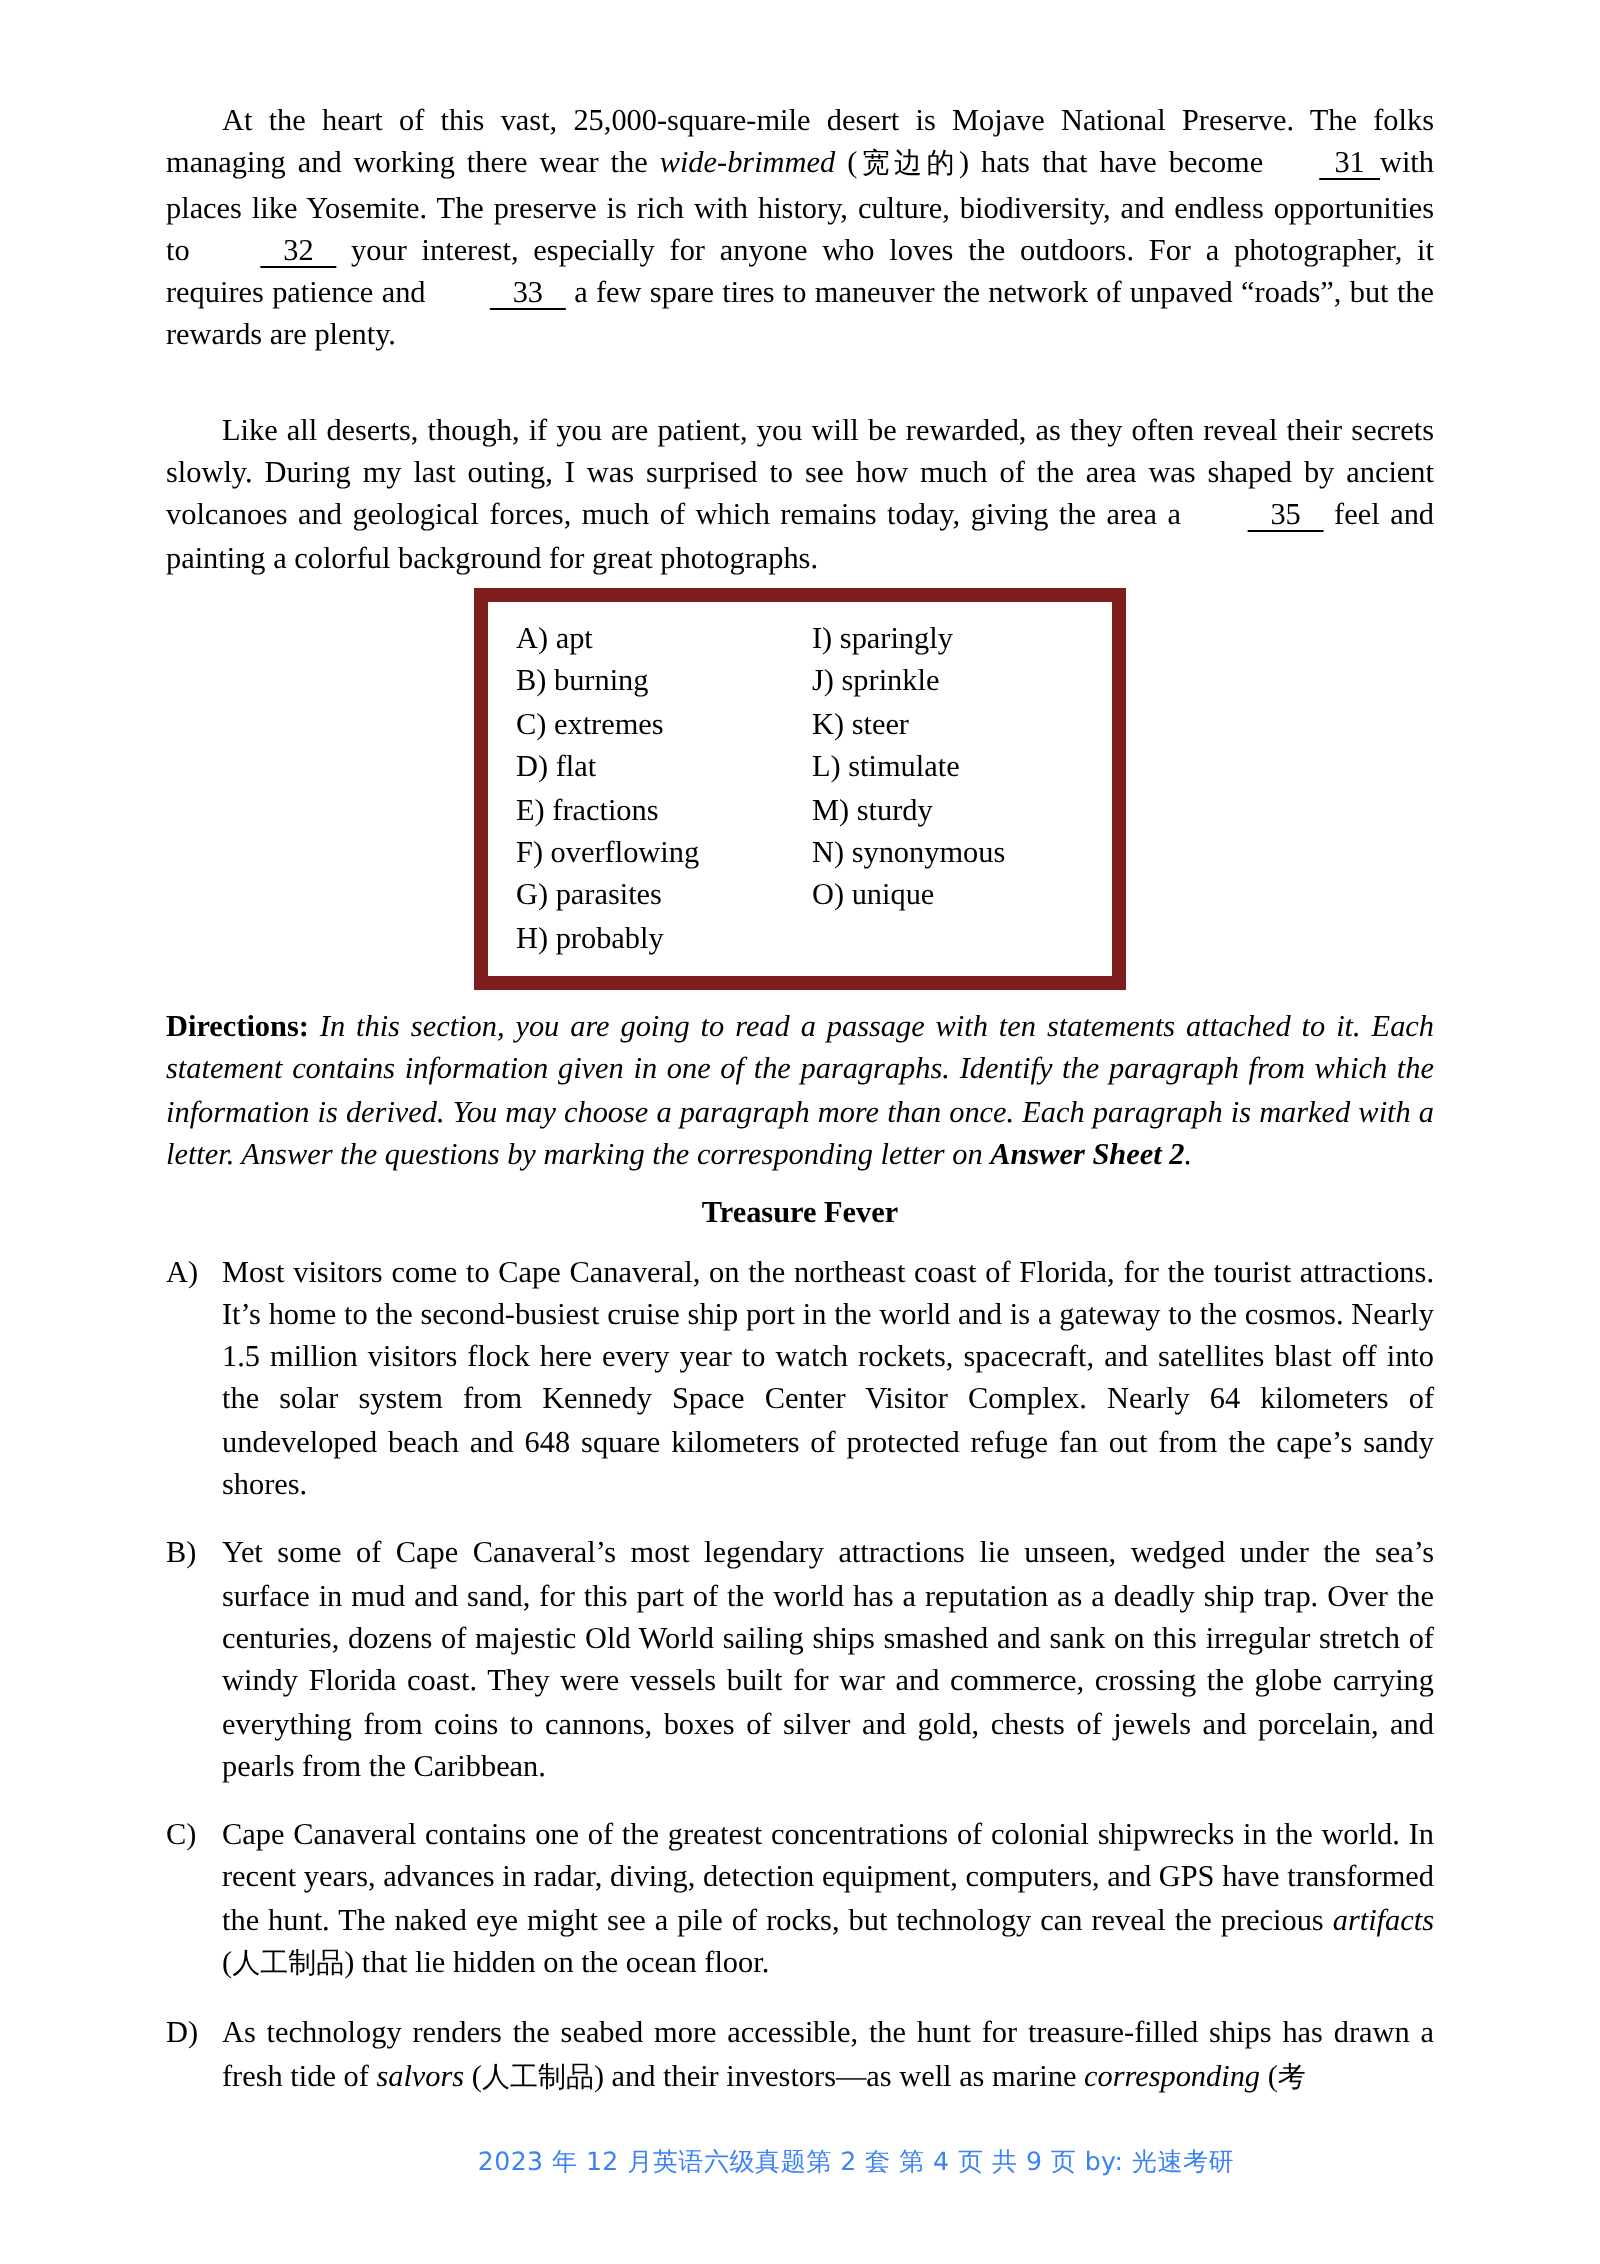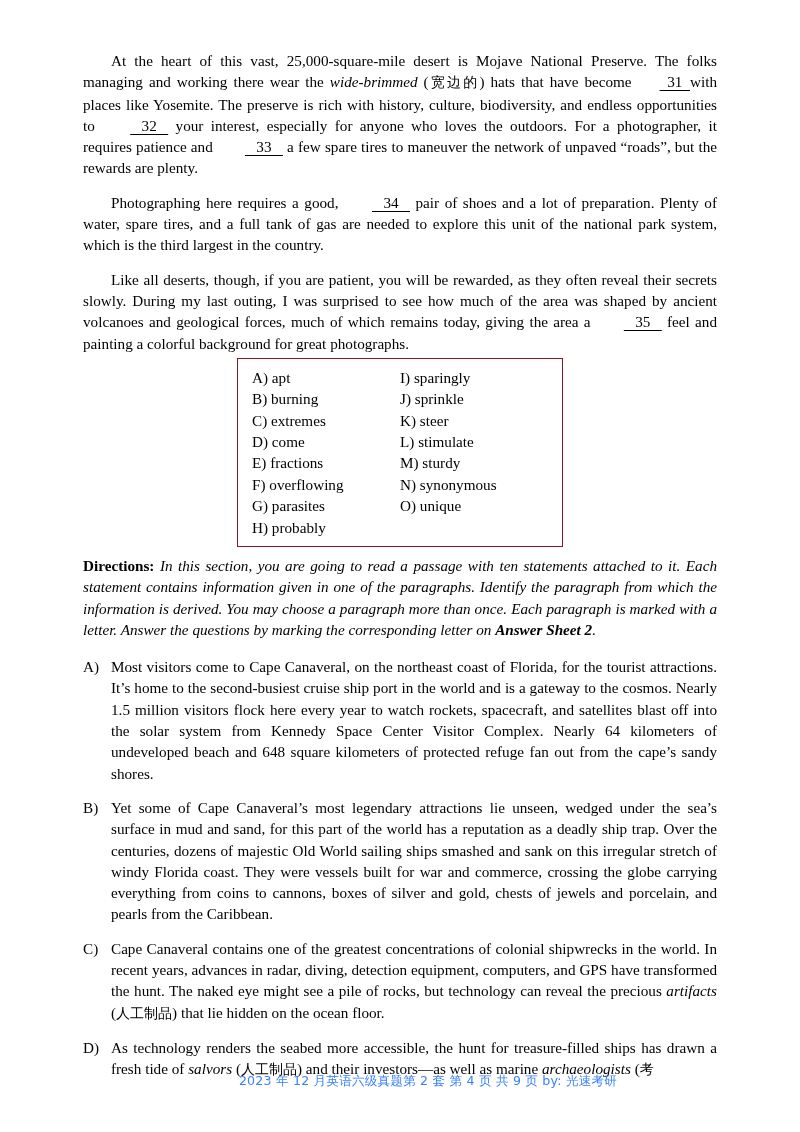--- a/index.html
+++ b/index.html
@@ -56,21 +56,21 @@
   }
 
   
   .options-wrap {
     display: flex;
     justify-content: center;
   }
   .options-box {
     box-sizing: border-box;
     width: 326px;
-    border: 1px solid #7f1d1d;
+    border: 7px solid #7f1d1d;
     padding: 8px 0 8px 14px;
     margin-top: 4px;
   }
   .options-grid {
     display: grid;
     grid-template-columns: 148px auto;
     grid-auto-flow: column;
     grid-template-rows: repeat(8, 21.4px);
     font-size: 15.2px;
     line-height: 21.4px;
@@ -135,32 +135,31 @@
 </style>
 </head>
 <body>
 
 <div class="page">
   <div class="content">
 
     <div>
       <p class="body-par">At the heart of this vast, 25,000-square-mile desert is Mojave National Preserve. The folks managing and working there wear the <span class="ital">wide-brimmed</span> (<span class="cn">宽边的</span>) hats that have become<span class="blank">  31  </span>with places like Yosemite. The preserve is rich with history, culture, biodiversity, and endless opportunities to <span class="blank">   32   </span> your interest, especially for anyone who loves the outdoors. For a photographer, it requires patience and <span class="blank">   33   </span> a few spare tires to maneuver the network of unpaved “roads”, but the rewards are plenty.</p>
       <div class="gap"></div>
-      <p class="body-par">Photographing here requires a good, <span class="blank">   34   </span> pair of shoes and a lot of preparation. Plenty of water, spare tires, and a full tank of gas are needed to explore this unit of the national park system, which is the third largest in the country.</p>
       <div class="gap"></div>
       <p class="body-par">Like all deserts, though, if you are patient, you will be rewarded, as they often reveal their secrets slowly. During my last outing, I was surprised to see how much of the area was shaped by ancient volcanoes and geological forces, much of which remains today, giving the area a <span class="blank">   35   </span> feel and painting a colorful background for great photographs.</p>
     </div>
 
     <div class="options-wrap">
       <div class="options-box">
         <div class="options-grid" style="grid-template-rows: repeat(8, 21.4px);">
             <div class="opt">A) apt</div>
             <div class="opt">B) burning</div>
             <div class="opt">C) extremes</div>
-            <div class="opt">D) come</div>
+            <div class="opt">D) flat</div>
             <div class="opt">E) fractions</div>
             <div class="opt">F) overflowing</div>
             <div class="opt">G) parasites</div>
             <div class="opt">H) probably</div>
             <div class="opt">I) sparingly</div>
             <div class="opt">J) sprinkle</div>
             <div class="opt">K) steer</div>
             <div class="opt">L) stimulate</div>
             <div class="opt">M) sturdy</div>
             <div class="opt">N) synonymous</div>
@@ -173,20 +172,21 @@
     <div class="gap-sm"></div>
 
     <div>
       <p class="directions">
         <span class="dir-label">Directions:</span>
         <span class="dir-text"><span>In this section, you are going to read a passage with ten statements attached to it. Each statement contains information given in one of the paragraphs. Identify the paragraph from which the information is derived. You may choose a paragraph more than once. Each paragraph is marked with a letter. Answer the questions by marking the corresponding letter on </span><span class="sheet">Answer Sheet 2</span><span>.</span></span>
       </p>
 
       <div class="gap-sm"></div>
 
+      <p class="passage-title">Treasure Fever</p>
 
       <div class="gap-sm"></div>
 
       <div>
         <div class="lpar">
           <span class="letter">A)</span>
           <span class="ptext">Most visitors come to Cape Canaveral, on the northeast coast of Florida, for the tourist attractions. It’s home to the second-busiest cruise ship port in the world and is a gateway to the cosmos. Nearly 1.5 million visitors flock here every year to watch rockets, spacecraft, and satellites blast off into the solar system from Kennedy Space Center Visitor Complex. Nearly 64 kilometers of undeveloped beach and 648 square kilometers of protected refuge fan out from the cape’s sandy shores.</span>
         </div>
         <div class="gap"></div>
         <div class="lpar">
@@ -194,21 +194,21 @@
           <span class="ptext">Yet some of Cape Canaveral’s most legendary attractions lie unseen, wedged under the sea’s surface in mud and sand, for this part of the world has a reputation as a deadly ship trap. Over the centuries, dozens of majestic Old World sailing ships smashed and sank on this irregular stretch of windy Florida coast. They were vessels built for war and commerce, crossing the globe carrying everything from coins to cannons, boxes of silver and gold, chests of jewels and porcelain, and pearls from the Caribbean.</span>
         </div>
         <div class="gap"></div>
         <div class="lpar">
           <span class="letter">C)</span>
           <span class="ptext">Cape Canaveral contains one of the greatest concentrations of colonial shipwrecks in the world. In recent years, advances in radar, diving, detection equipment, computers, and GPS have transformed the hunt. The naked eye might see a pile of rocks, but technology can reveal the precious <span class="ital">artifacts</span> (<span class="cn">人工制品</span>) that lie hidden on the ocean floor.</span>
         </div>
         <div class="gap"></div>
         <div class="lpar">
           <span class="letter">D)</span>
-          <span class="ptext">As technology renders the seabed more accessible, the hunt for treasure-filled ships has drawn a fresh tide of <span class="ital">salvors</span> (<span class="cn">人工制品</span>) and their investors—as well as marine <span class="ital">archaeologists</span> (<span class="cn">考</span></span>
+          <span class="ptext">As technology renders the seabed more accessible, the hunt for treasure-filled ships has drawn a fresh tide of <span class="ital">salvors</span> (<span class="cn">人工制品</span>) and their investors—as well as marine <span class="ital">corresponding</span> (<span class="cn">考</span></span>
         </div>
       </div>
     </div>
 
   </div>
 </div>
 
 <div class="footer">2023 年 12 月英语六级真题第 2 套   第 4 页 共 9 页  by: 光速考研</div>
 
 </body></html>

